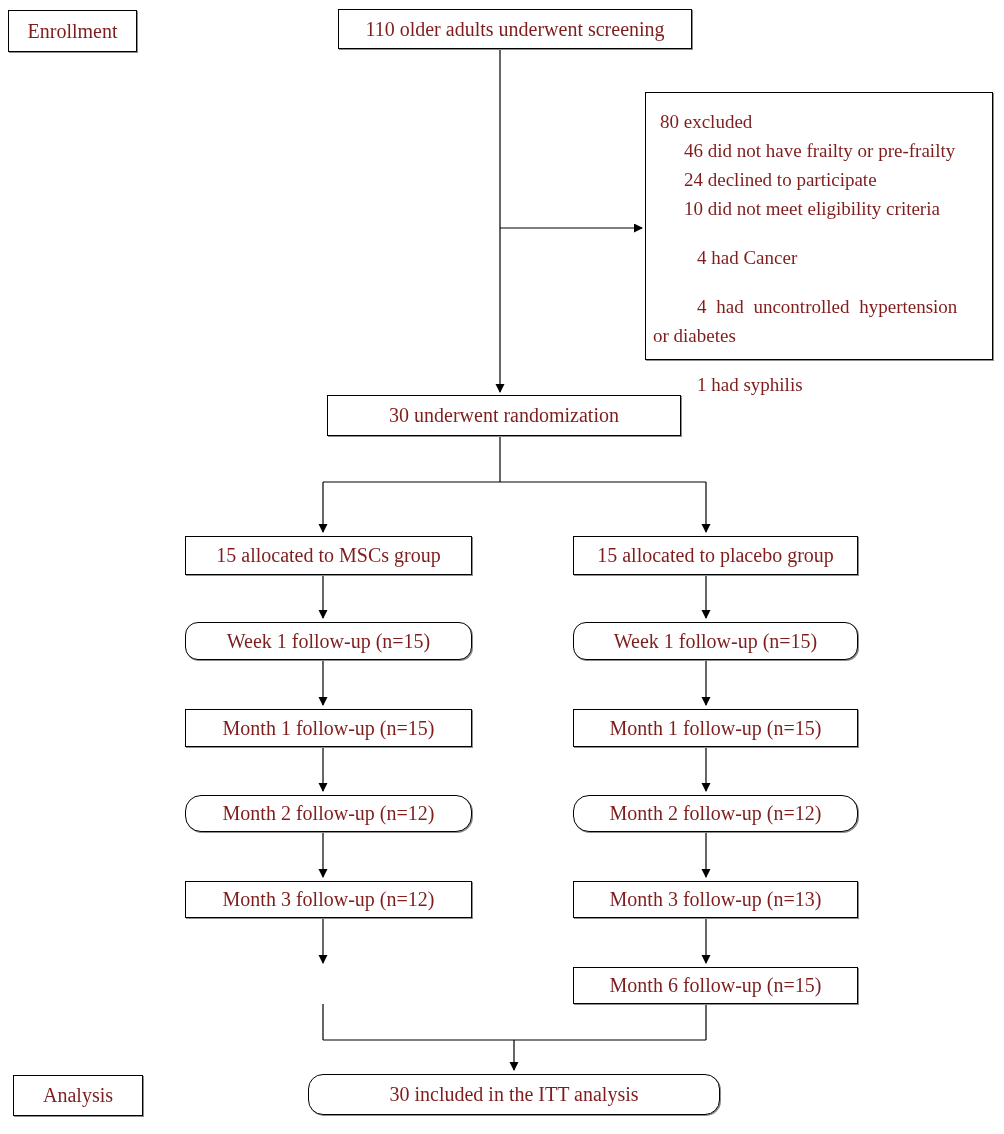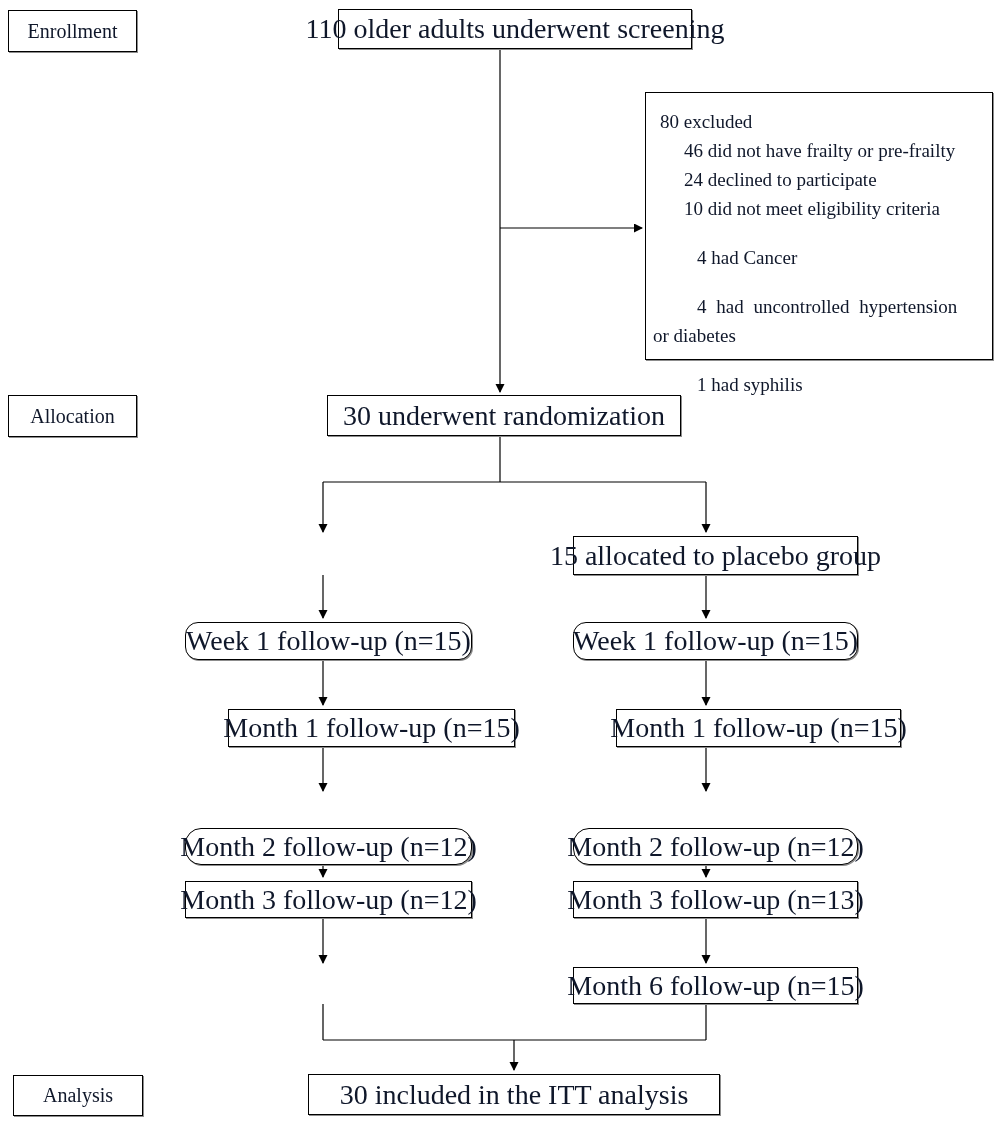--- a/index.html
+++ b/index.html
@@ -2,38 +2,38 @@
 <html><head>
 <meta charset="utf-8">
 <style>
   html, body { margin: 0; padding: 0; background: #ffffff; }
   #canvas {
     position: relative;
     width: 1004px;
     height: 1134px;
     background: #ffffff;
     font-family: "Liberation Serif", "DejaVu Serif", serif;
-    color: #0f172a;
+    color: #7f1d1d;
     overflow: hidden;
   }
   #connectors {
     position: absolute;
     left: 0; top: 0;
     width: 1004px; height: 1134px;
     pointer-events: none;
   }
   .box {
     position: absolute;
     background: #ffffff;
     border: 1px solid #000000;
     box-shadow: 1px 1px 0 #8d8d8d;
     display: flex;
     align-items: center;
     justify-content: center;
-    font-size: 28px;
+    font-size: 20px;
     white-space: nowrap;
     box-sizing: border-box;
     text-align: center;
   }
   .stage {
     position: absolute;
     background: #ffffff;
     border: 1px solid #000000;
     box-shadow: 1px 1px 0 #8d8d8d;
     display: flex;
@@ -46,27 +46,27 @@
   #stage-enrollment { left: 8px;  top: 10px;   width: 129px; height: 42px; }
   #stage-allocation { left: 8px;  top: 395px;  width: 129px; height: 42px; }
   #stage-followup   { left: 6px;  top: 705px;  width: 129px; height: 42px; }
   #stage-analysis   { left: 13px; top: 1075px; width: 130px; height: 41px; }
   
   #box-screening     { left: 338px; top: 9px;    width: 354px; height: 40px; }
   #box-excluded      { left: 645px; top: 92px;   width: 348px; height: 268px;
                        display: block; font-size: 19px; line-height: 29px;
                        padding: 14px 8px 10px 0; white-space: nowrap; text-align: left; }
   #box-randomization { left: 327px; top: 395px;  width: 354px; height: 41px; }
-  #box-itt           { left: 308px; top: 1074px; width: 412px; height: 41px; }
+  #box-itt           { left: 308px; top: 1074px; width: 412px; height: 41px; border-radius: 15px; }
   .arm-left  { left: 185px; width: 287px; }
   .arm-right { left: 573px; width: 285px; }
   .row-0 { top: 536px; height: 39px; }
   .row-1 { top: 622px; height: 38px; border-radius: 13px; }
-  .row-2 { top: 709px; height: 38px; margin-left: 43px; }
-  .row-3 { top: 828px; height: 37px; border-radius: 16px; }
+  .row-2 { top: 709px; height: 38px; }
+  .row-3 { top: 795px; height: 37px; border-radius: 16px; }
   .row-4 { top: 881px; height: 37px; }
   .row-5 { top: 967px; height: 37px; }
   
   .xline      { padding-left: 14px; }
   .xline.ind1 { padding-left: 38px; }
   .xline.ind2 { padding-left: 51px; margin-top: 20px; }
   .xline.cont { padding-left: 7px; }
   .xline.spread { word-spacing: 5px; }
 </style>
 </head>
@@ -104,23 +104,20 @@
       <path d="M706 918 V963" marker-end="url(#arrow)"></path>
 
       <path d="M323 1004 V1040 M706 1004 V1040 M323 1040 H706"></path>
       <path d="M514 1040 V1070" marker-end="url(#arrow)"></path>
     </g>
   </svg>
 
   <div class="stage" id="stage-enrollment">
     <span>Enrollment</span>
   </div>
-  <div class="stage" id="stage-allocation">
-    <span>Allocation</span>
-  </div>
   <div class="stage" id="stage-analysis">
     <span>Analysis</span>
   </div>
 
   <div class="box" id="box-screening">
     <span>110 older adults underwent screening</span>
   </div>
 
   <div class="box" id="box-excluded">
     <div class="xline">80 excluded</div>
@@ -130,20 +127,23 @@
     <div class="xline ind2">4 had Cancer</div>
     <div class="xline ind2 spread">4 had uncontrolled hypertension</div>
     <div class="xline cont">or diabetes</div>
     <div class="xline ind2">1 had syphilis</div>
   </div>
 
   <div class="box" id="box-randomization">
     <span>30 underwent randomization</span>
   </div>
 
+  <div class="box arm-left row-0">
+    <span>15 allocated to MSCs group</span>
+  </div>
   <div class="box arm-left row-1">
     <span>Week 1 follow-up (n=15)</span>
   </div>
   <div class="box arm-left row-2">
     <span>Month 1 follow-up (n=15)</span>
   </div>
   <div class="box arm-left row-3">
     <span>Month 2 follow-up (n=12)</span>
   </div>
   <div class="box arm-left row-4">

